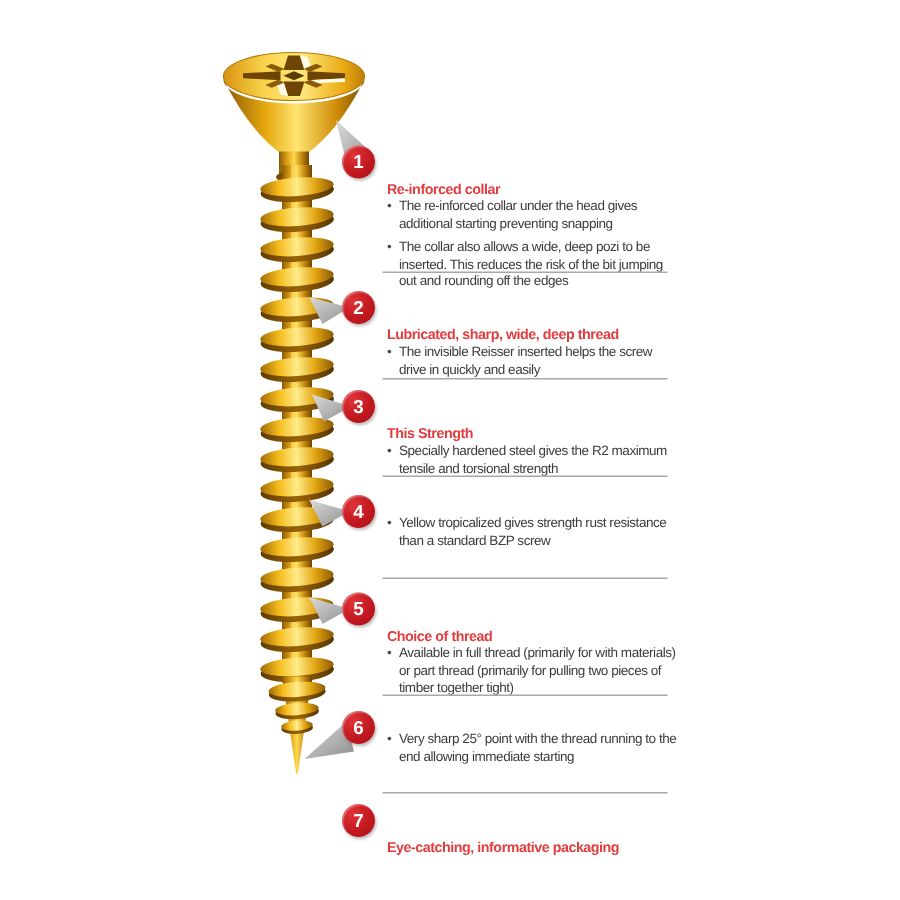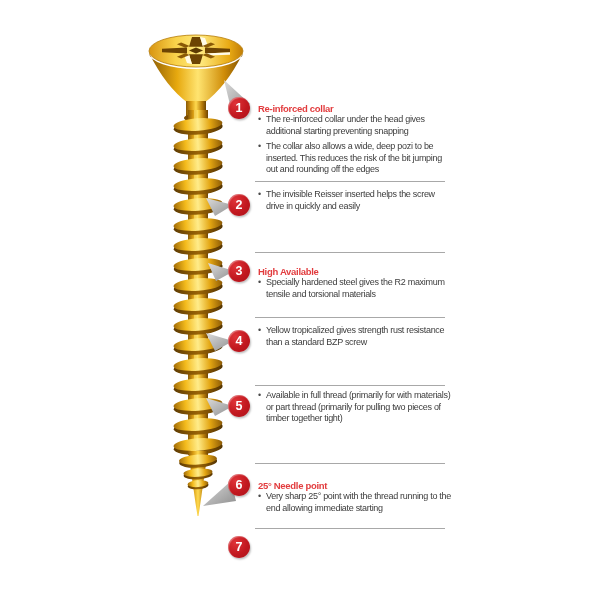--- a/index.html
+++ b/index.html
@@ -5,21 +5,21 @@
   html,body{margin:0;padding:0;background:#fff;}
   .canvas{position:relative;width:600px;height:600px;background:#ffffff;overflow:hidden;
           font-family:"Liberation Sans",sans-serif;}
   .screw-svg{position:absolute;left:138px;top:15px;}
   .pointer-svg{position:absolute;left:0;top:0;pointer-events:none;}
   .feature{position:absolute;left:228px;width:235px;}
   .badge{position:absolute;left:0;top:0;width:22px;height:22px;border-radius:50%;
          background:radial-gradient(circle at 34% 30%, #df3338 0%, #c2181f 55%, #a8121a 100%);
          color:#fff;font-weight:bold;font-size:12.5px;display:flex;align-items:center;justify-content:center;
          box-shadow:inset 1px 1px 1px rgba(255,255,255,.35), 1px 1.5px 2px rgba(0,0,0,.25);}
-  .content{margin-left:30px;width:194px;}
+  .content{margin-left:30px;width:194px;margin-top:18px;}
   .title{height:22px;display:flex;align-items:center;color:#e23c3e;font-weight:bold;
          font-size:9.5px;letter-spacing:-0.3px;}
   ul.bullets{list-style:none;margin:-5px 0 0 0;padding:0;}
   ul.bullets li{display:flex;margin:0 0 4px 0;color:#3c3c3c;font-size:9px;
                 letter-spacing:-0.3px;line-height:11.5px;}
   ul.bullets .dot{width:8px;flex:0 0 8px;color:#4a4a4a;}
   .separator{position:absolute;left:255px;width:190px;height:1px;background:#a8a8a8;}
 </style>
 </head>
 <body>
@@ -154,38 +154,39 @@
             <span>The collar also allows a wide, deep pozi to be inserted. This reduces the risk of the bit jumping out and rounding off the edges</span>
           </li>
       </ul>
     </div>
   </div>
   <div class="separator" style="top:181px;"></div>
 
   <div class="feature" style="top:194px;">
     <div class="badge">2</div>
     <div class="content">
+      <div class="title">Lubricated, sharp, wide, deep thread</div>
       <ul class="bullets">
         <li>
             <span class="dot">•</span>
             <span>The invisible Reisser inserted helps the screw drive in quickly and easily</span>
           </li>
       </ul>
     </div>
   </div>
   <div class="separator" style="top:252px;"></div>
 
   <div class="feature" style="top:260px;">
     <div class="badge">3</div>
     <div class="content">
-      <div class="title">High Available</div>
-      <ul class="bullets">
-        <li>
-            <span class="dot">•</span>
-            <span>Specially hardened steel gives the R2 maximum tensile and torsional materials</span>
+      <div class="title">This Strength</div>
+      <ul class="bullets">
+        <li>
+            <span class="dot">•</span>
+            <span>Specially hardened steel gives the R2 maximum tensile and torsional strength</span>
           </li>
       </ul>
     </div>
   </div>
   <div class="separator" style="top:317px;"></div>
 
   <div class="feature" style="top:330px;">
     <div class="badge">4</div>
     <div class="content">
       <ul class="bullets">
@@ -194,41 +195,44 @@
             <span>Yellow tropicalized gives strength rust resistance than a standard BZP screw</span>
           </li>
       </ul>
     </div>
   </div>
   <div class="separator" style="top:385px;"></div>
 
   <div class="feature" style="top:395px;">
     <div class="badge">5</div>
     <div class="content">
+      <div class="title">Choice of thread</div>
       <ul class="bullets">
         <li>
             <span class="dot">•</span>
             <span>Available in full thread (primarily for with materials) or part thread (primarily for pulling two pieces of timber together tight)</span>
           </li>
       </ul>
     </div>
   </div>
   <div class="separator" style="top:463px;"></div>
 
   <div class="feature" style="top:474px;">
     <div class="badge">6</div>
     <div class="content">
-      <div class="title">25° Needle point</div>
       <ul class="bullets">
         <li>
             <span class="dot">•</span>
             <span>Very sharp 25° point with the thread running to the end allowing immediate starting</span>
           </li>
       </ul>
     </div>
   </div>
   <div class="separator" style="top:528px;"></div>
 
   <div class="feature" style="top:536px;">
     <div class="badge">7</div>
+    <div class="content">
+      <div class="title">Eye-catching, informative packaging</div>
+    </div>
   </div>
 
 </div>
 
 </body></html>

